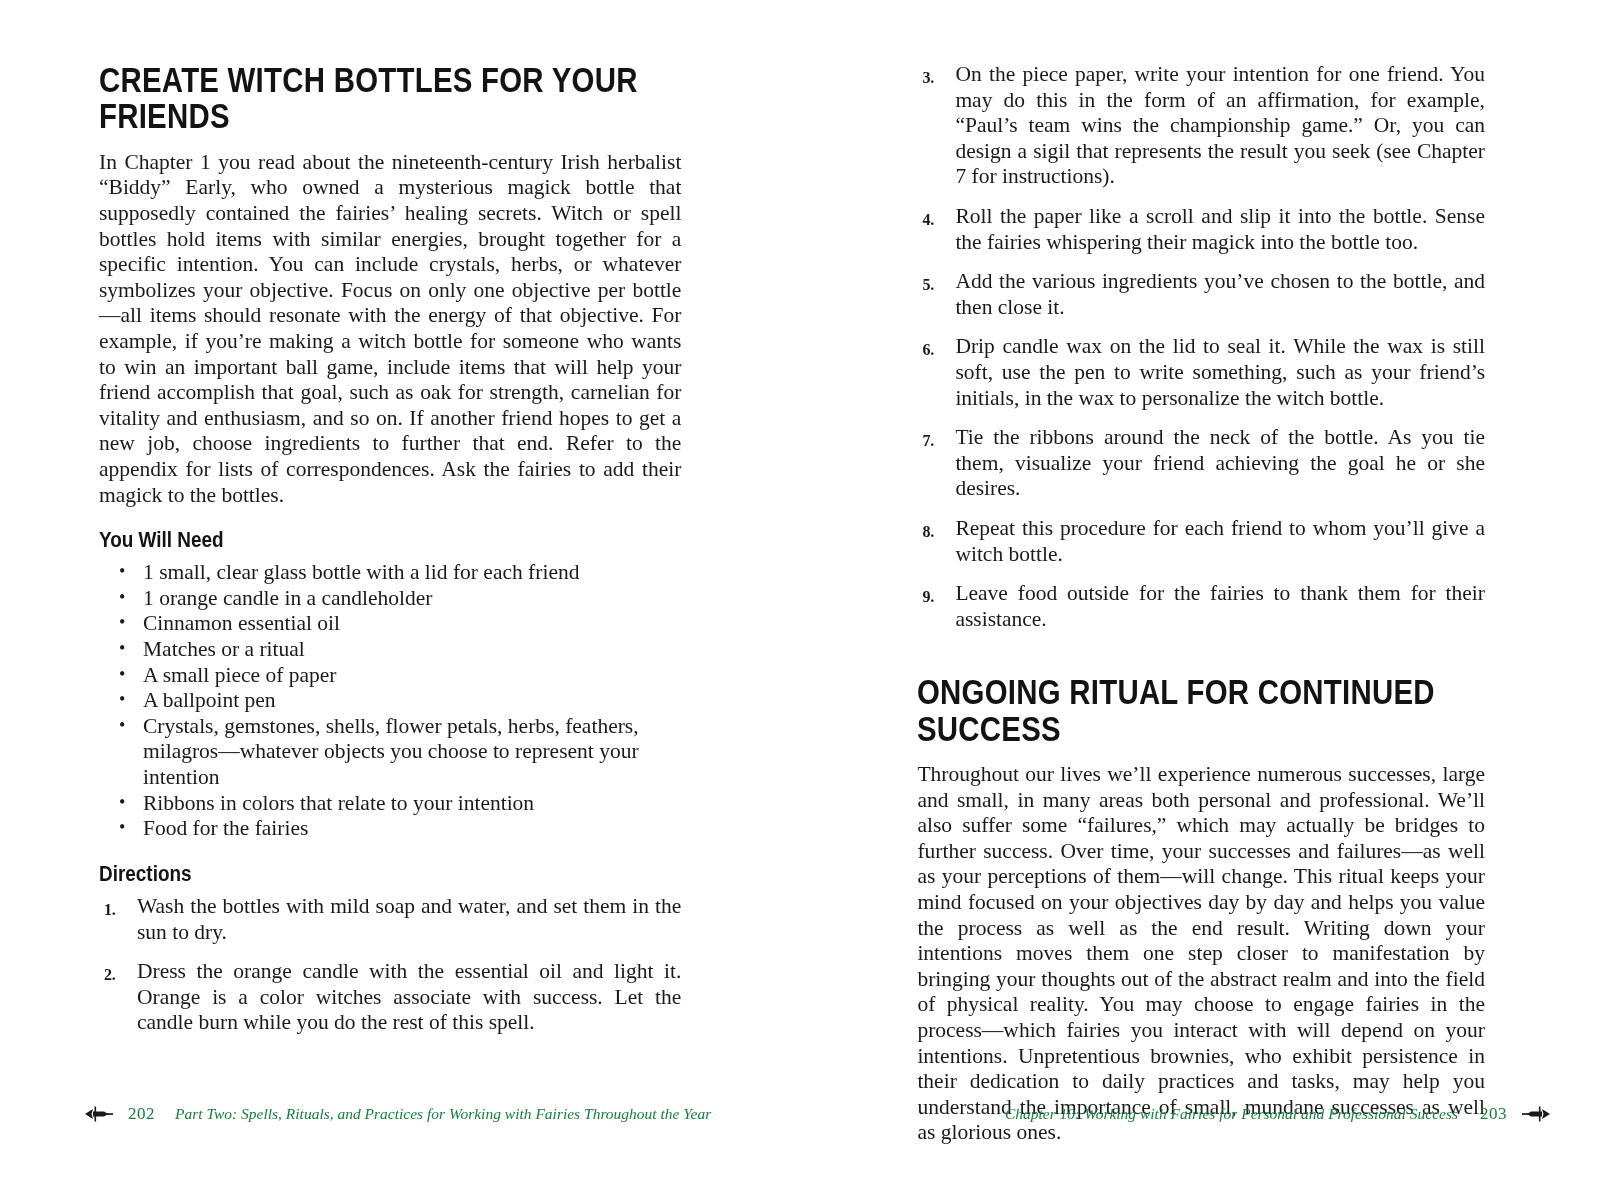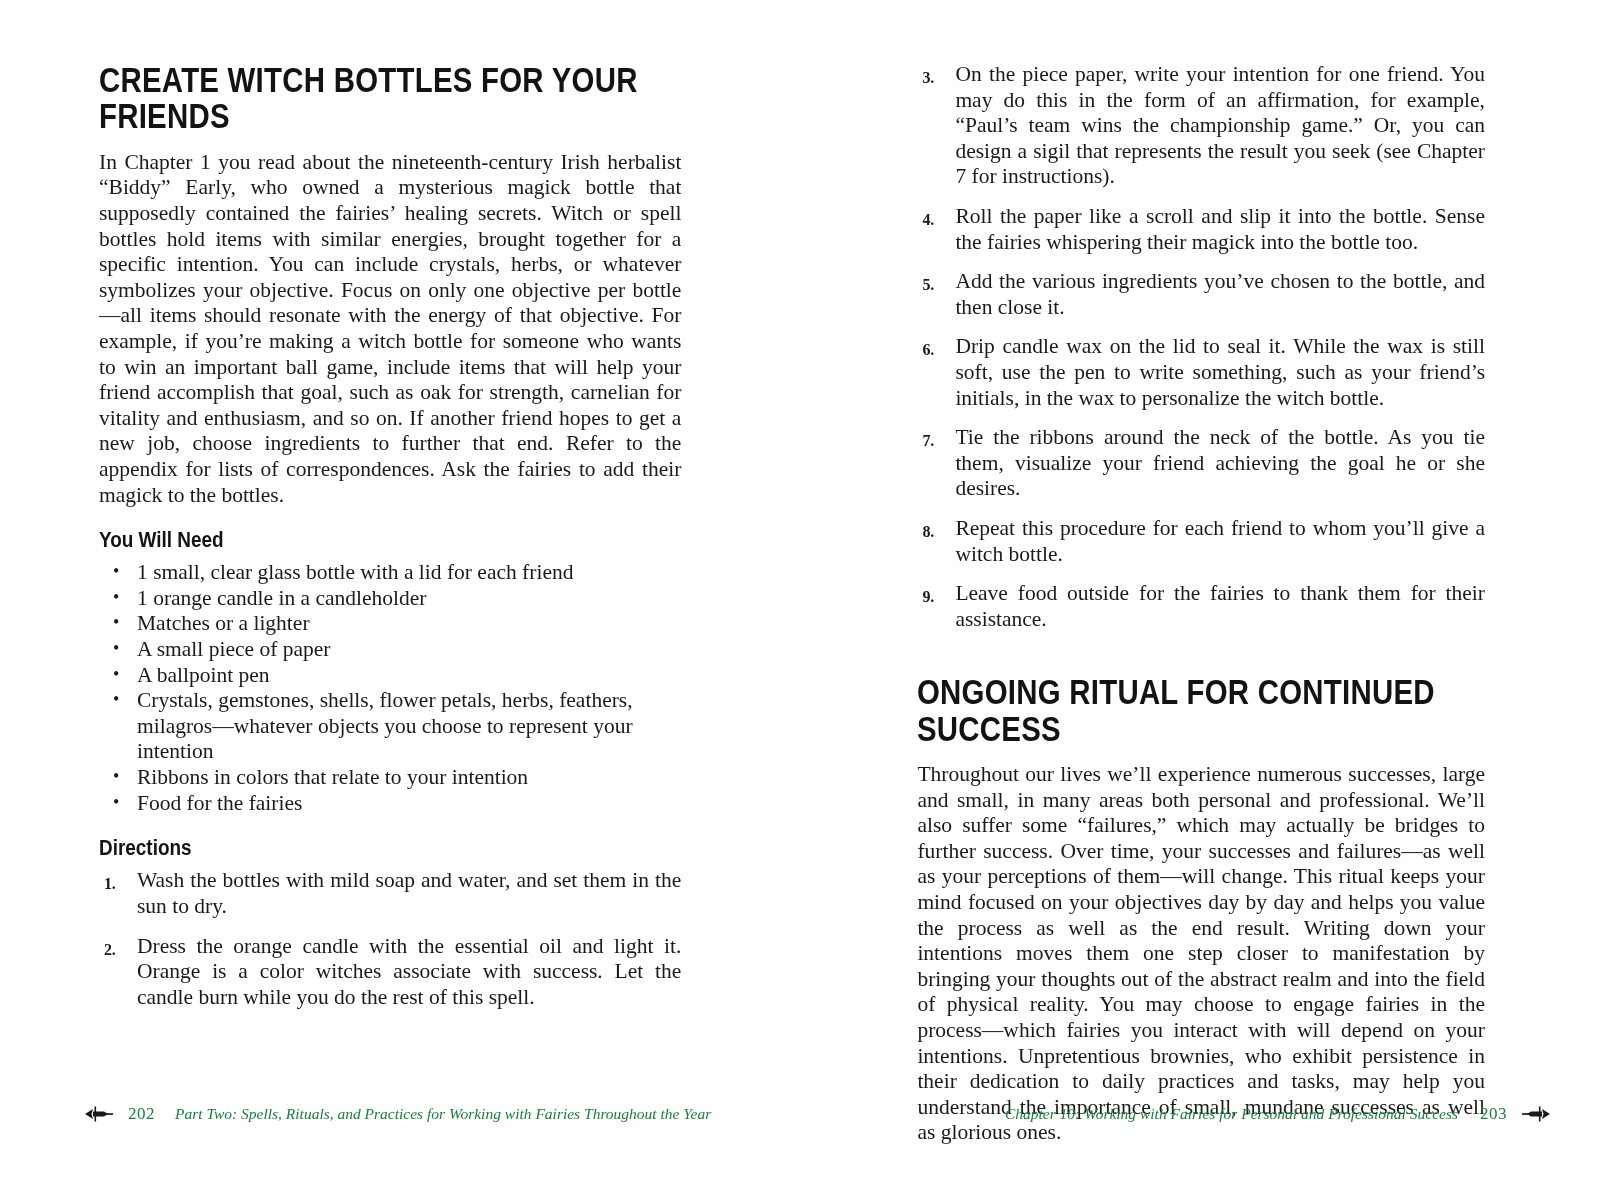--- a/index.html
+++ b/index.html
@@ -70,21 +70,21 @@
     text-align: justify;
     text-justify: inter-word;
     margin: 0 0 4px 0;
     hyphens: none;
   }
   p.body-text:last-child { margin-bottom: 0; }
 
   
   ul.needs-list {
     list-style: none;
-    margin: 0;
+    margin: 6px;
     padding: 0;
   }
   ul.needs-list > li {
     position: relative;
     font-size: 21.5px;
     line-height: 25.6px;
     padding-left: 38px;
     margin-bottom: 0px;
   }
   ul.needs-list > li::before {
@@ -163,21 +163,22 @@
 
       <h1 class="section-heading">Create Witch Bottles for Your Friends</h1>
 
       <p class="body-text">In Chapter 1 you read about the nineteenth-century Irish herbalist “Biddy” Early, who owned a mysterious magick bottle that supposedly contained the fairies’ healing secrets. Witch or spell bottles hold items with similar energies, brought together for a specific intention. You can include crystals, herbs, or whatever symbolizes your objective. Focus on only one objective per bottle—all items should resonate with the energy of that objective. For example, if you’re making a witch bottle for someone who wants to win an important ball game, include items that will help your friend accomplish that goal, such as oak for strength, carnelian for vitality and enthusiasm, and so on. If another friend hopes to get a new job, choose ingredients to further that end. Refer to the appendix for lists of correspondences. Ask the fairies to add their magick to the bottles.</p>
 
       <h2 class="sub-heading">You Will Need</h2>
 
       <ul class="needs-list">
         <li>1 small, clear glass bottle with a lid for each friend</li>
         <li>1 orange candle in a candleholder</li>
-        <li>Matches or a lighter</li>
+        <li>Cinnamon essential oil</li>
+        <li>Matches or a ritual</li>
         <li>A small piece of paper</li>
         <li>A ballpoint pen</li>
         <li>Crystals, gemstones, shells, flower petals, herbs, feathers, milagros—whatever objects you choose to represent your intention</li>
         <li>Ribbons in colors that relate to your intention</li>
         <li>Food for the fairies</li>
       </ul>
 
       <h2 class="sub-heading">Directions</h2>
 
       <ol class="directions-list">

